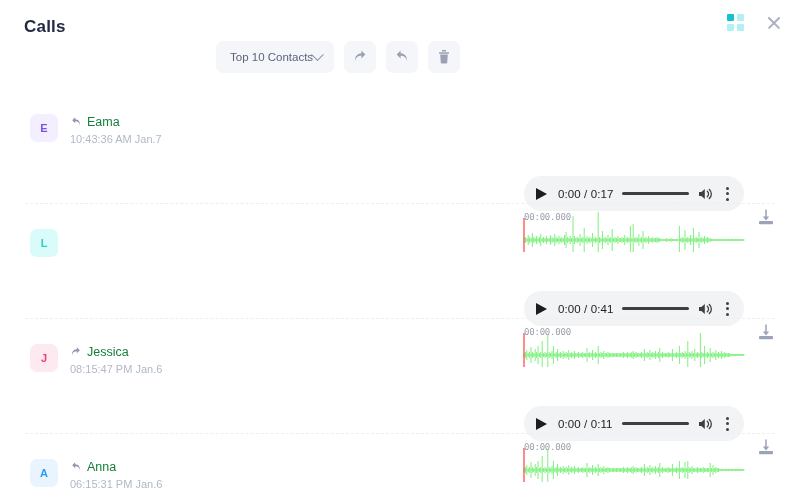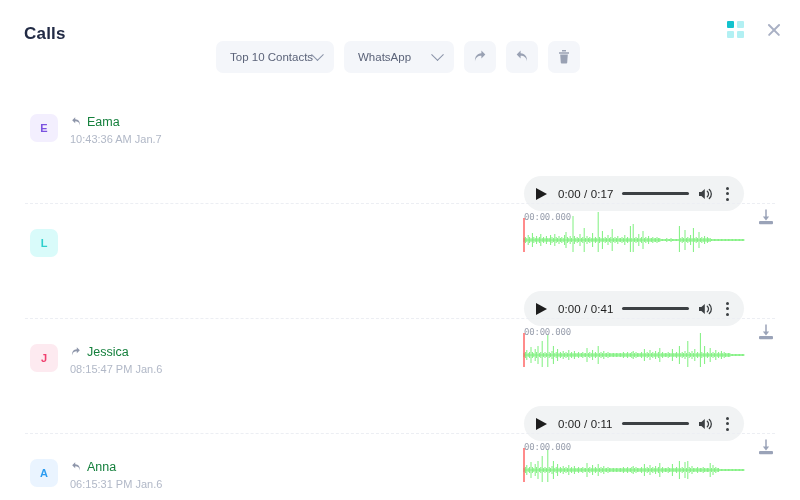--- a/index.html
+++ b/index.html
@@ -5,21 +5,21 @@
   * { box-sizing: border-box; margin: 0; padding: 0; }
   html, body {
     width: 800px; height: 500px;
     background: #ffffff;
     font-family: "Liberation Sans", sans-serif;
     overflow: hidden;
   }
   .app { position: relative; width: 800px; height: 500px; background:#fff; }
 
   
-  .header { position: absolute; top: 0; left: 0; width: 800px; height: 40px; margin-top: 7px; }
+  .header { position: absolute; top: 0; left: 0; width: 800px; height: 40px; }
   .page-title {
     position: absolute; left: 24px; top: 17px;
     font-size: 17px; font-weight: 700; color: #222b45; letter-spacing: .2px;
   }
   .header-actions { position: absolute; right: 18px; top: 14px; display: flex; align-items: center; gap: 22px; }
   .grid-icon { display: grid; grid-template-columns: 7px 7px; grid-template-rows: 7px 7px; gap: 3px; cursor: pointer; }
   .grid-icon i { display: block; width: 7px; height: 7px; border-radius: 1px; background: #b2f0f3; }
   .grid-icon i.on { background: #13c2cd; }
   .close-icon { width: 16px; height: 16px; position: relative; cursor: pointer; }
   .close-icon:before, .close-icon:after {
@@ -105,24 +105,20 @@
           <i></i>
           <i></i>
       </div>
       <div class="close-icon"></div>
     </div>
   </div>
 
   <div class="toolbar">
     <div class="select w1">
       <span class="select-label">Top 10 Contacts</span>
-      <span class="chev"></span>
-    </div>
-    <div class="select w2">
-      <span class="select-label">WhatsApp</span>
       <span class="chev"></span>
     </div>
     <div class="tbtn">
       <svg width="16" height="16" viewBox="0 0 16 16">
         <path d="M3 12.5c.4-4 2.9-5.6 6.4-5.7V9.6l3.9-4-3.9-4v2.6C5 4.4 2.7 7.6 3 12.5z" fill="#99a1b3"></path>
       </svg>
     </div>
     <div class="tbtn">
       <svg width="16" height="16" viewBox="0 0 16 16">
         <path d="M13 12.5c-.4-4-2.9-5.6-6.4-5.7V9.6l-3.9-4 3.9-4v2.6c4.4.2 6.7 3.4 6.4 8.3z" fill="#99a1b3"></path>

